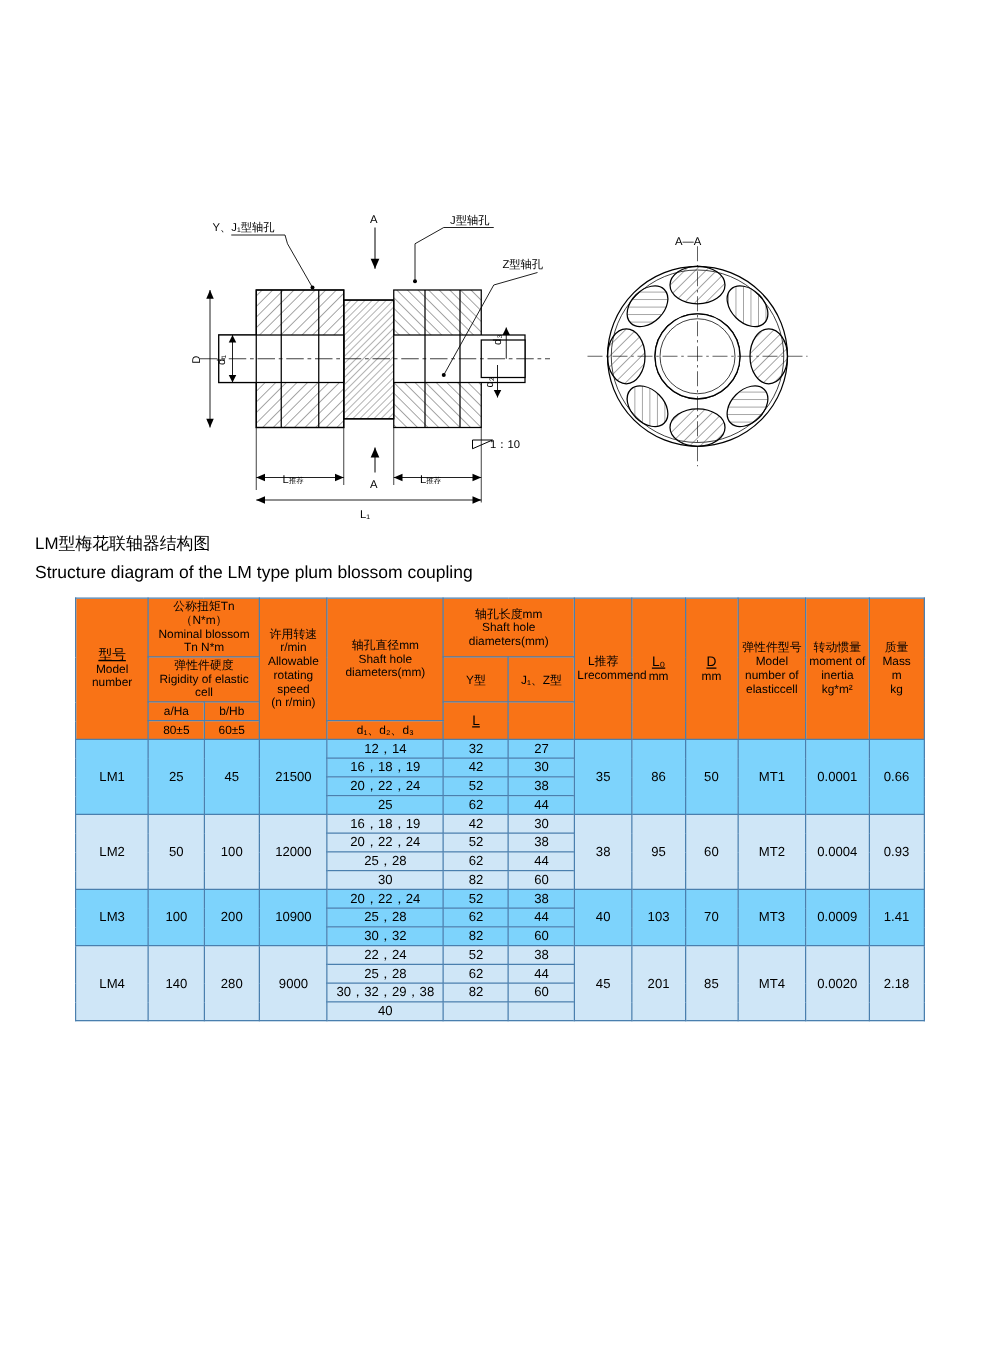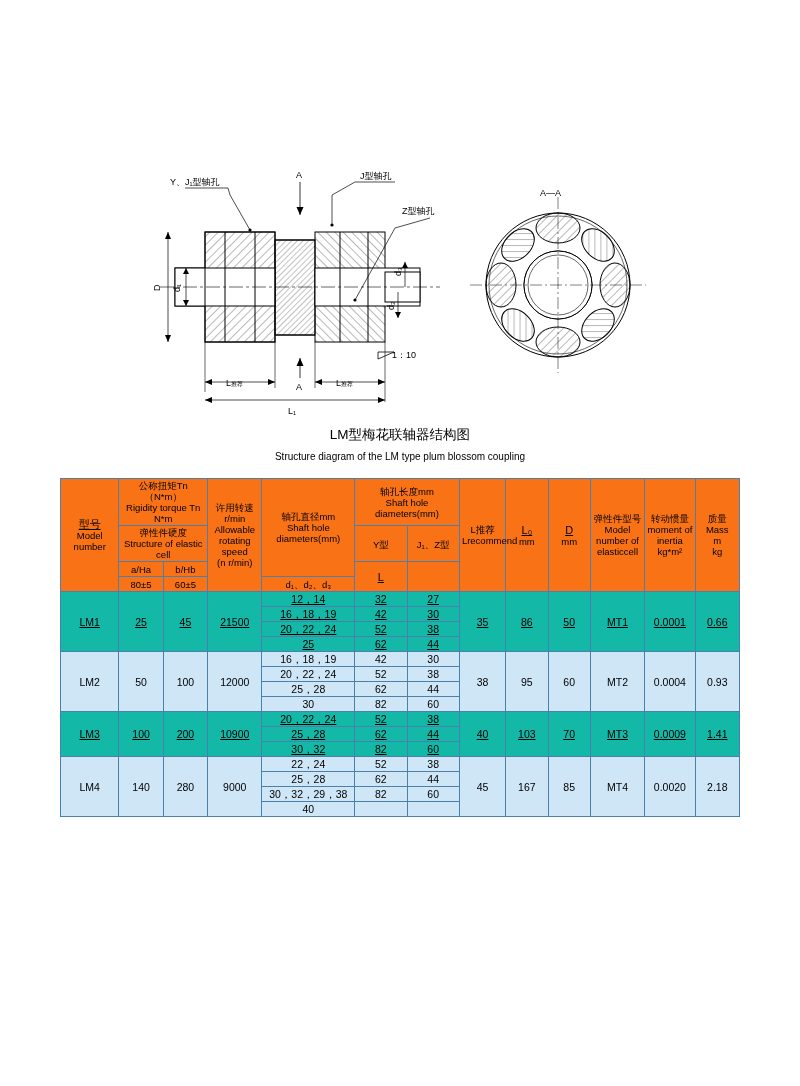--- a/index.html
+++ b/index.html
@@ -24,26 +24,26 @@
   .diagram-area {
     position: relative;
     width: 800px;
     height: 420px;
   }
   .diagram-svg {
     display: block;
   }
   
   .caption {
-    text-align: center;
     font-size: 13px;
     line-height: 22px;
+    padding-left: 28px;
   }
   .caption.zh { font-size: 13.5px; }
-  .caption.en { font-size: 10px; }
+  .caption.en { font-size: 14px; }
   .caption-block { margin-top: 4px; }
   .caption-block2 { margin-top: 10px; }
   
   .table-wrap {
     margin: 10px 60px 0 60px;
     width: 680px;
   }
   table.spec {
     border-collapse: collapse;
     width: 680px;
@@ -58,22 +58,21 @@
     padding: 1px 2px;
     font-weight: normal;
   }
   .hdr {
     background: #f97316;
   }
   .rowblue td {
     background: #cfe6f7;
   }
   .rowwhite td {
-    background: #14b8a6;
-    text-decoration: underline;
+    background: #7dd3fc;
   }
   .big {
     font-size: 13px;
   }
   .small {
     font-size: 9.5px;
     line-height: 11px;
   }
   .datacell {
     font-size: 11.5px;
@@ -253,21 +252,21 @@
       </colgroup>
 
       <tbody>
           <tr>
         <td class="hdr" rowspan="4">
           <div class="lbl">型号</div>
           <div class="small">Model number</div>
         </td>
         <td class="hdr" colspan="2">
           <div class="small">公称扭矩Tn（N*m）</div>
-          <div class="small">Rigidity torque Tn N*m</div>
+          <div class="small">Nominal blossom Tn N*m</div>
         </td>
         <td class="hdr" rowspan="4">
           <div class="small">许用转速 r/min</div>
           <div class="small">Allowable rotating speed</div>
           <div class="small">(n r/min)</div>
         </td>
         <td class="hdr" rowspan="3">
           <div class="small">轴孔直径mm</div>
           <div class="small">Shaft hole diameters(mm)</div>
         </td>
@@ -300,21 +299,21 @@
           <div class="small">质量</div>
           <div class="small">Mass</div>
           <div class="small">m</div>
           <div class="small">kg</div>
         </td>
       </tr>
 
       <tr>
         <td class="hdr" colspan="2">
           <div class="small">弹性件硬度</div>
-          <div class="small">Structure of elastic cell</div>
+          <div class="small">Rigidity of elastic cell</div>
         </td>
         <td class="hdr">
           <span class="small">Y型</span>
         </td>
         <td class="hdr">
           <span class="small">J₁、Z型</span>
         </td>
       </tr>
 
       <tr>
@@ -432,21 +431,21 @@
 
       <tr class="rowblue">
         <td class="big" rowspan="4">LM4</td>
         <td class="datacell" rowspan="4">140</td>
         <td class="datacell" rowspan="4">280</td>
         <td class="datacell" rowspan="4">9000</td>
         <td class="datacell">22，24</td>
         <td class="datacell">52</td>
         <td class="datacell">38</td>
         <td class="datacell" rowspan="4">45</td>
-        <td class="datacell" rowspan="4">167</td>
+        <td class="datacell" rowspan="4">201</td>
         <td class="datacell" rowspan="4">85</td>
         <td class="datacell" rowspan="4">MT4</td>
         <td class="datacell" rowspan="4">0.0020</td>
         <td class="datacell" rowspan="4">2.18</td>
       </tr>
       <tr class="rowblue">
         <td class="datacell">25，28</td>
         <td class="datacell">62</td>
         <td class="datacell">44</td>
       </tr>

